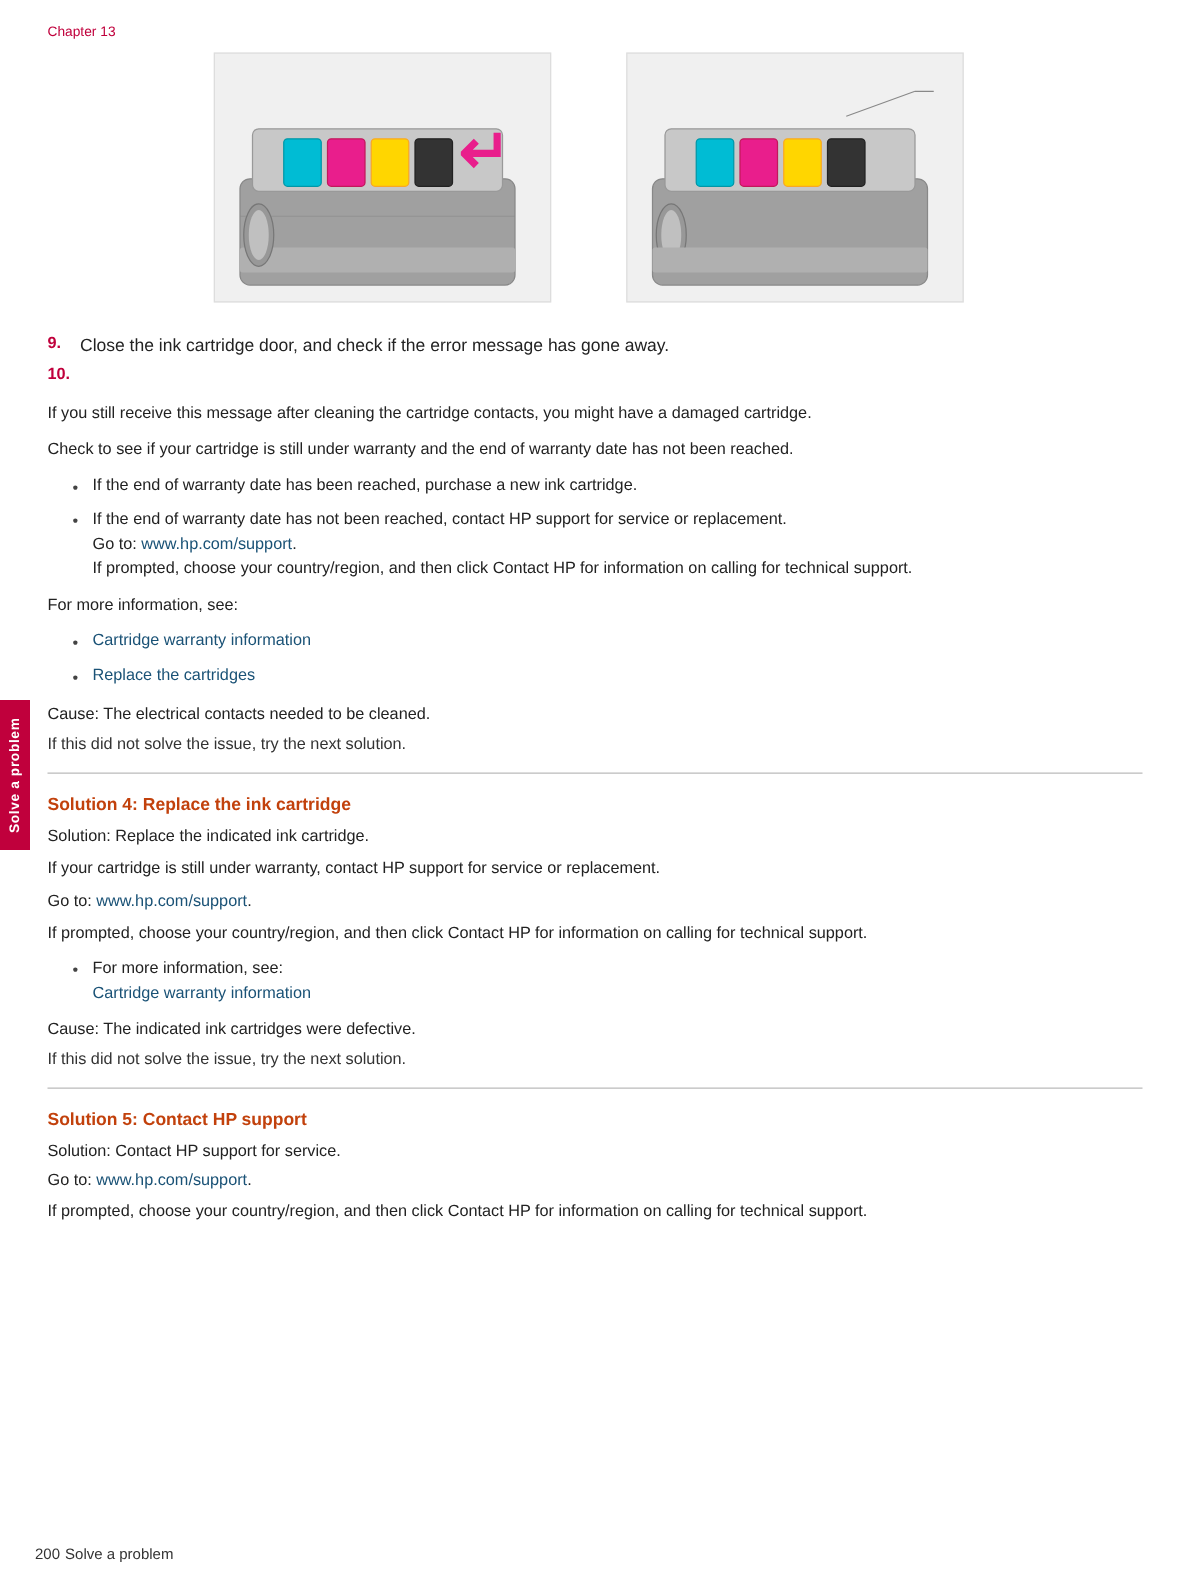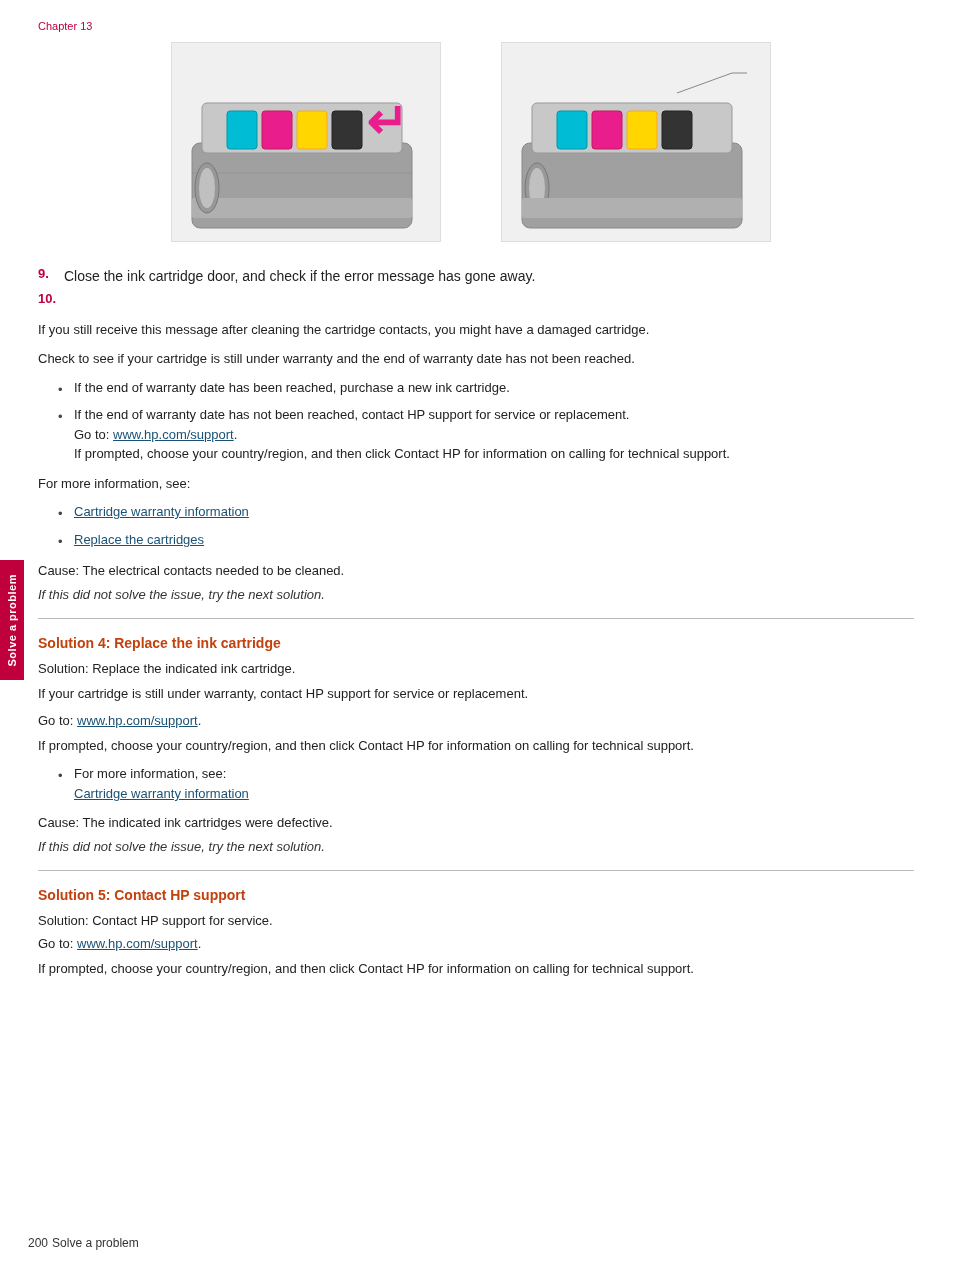--- a/index.html
+++ b/index.html
@@ -117,40 +117,38 @@
       line-height: 1.5;
     }
     .bullet-dot {
       color: #444;
       min-width: 8px;
       margin-top: 2px;
     }
 
     .link-text {
       color: #1a5276;
-      text-decoration: underline;
       cursor: pointer;
     }
 
     .bold-text {
       font-weight: normal;
     }
 
     .cause-line {
       font-size: 13px;
       margin-left: 10px;
       margin-bottom: 6px;
       line-height: 1.5;
     }
 
     .if-not-solve {
       font-size: 13px;
       margin-left: 10px;
       margin-bottom: 14px;
-      font-style: italic;
       color: #333;
     }
 
     hr.section-divider {
       border: none;
       border-top: 1px solid #bbb;
       margin: 16px 0 16px 10px;
     }
 
     .solution-heading {

